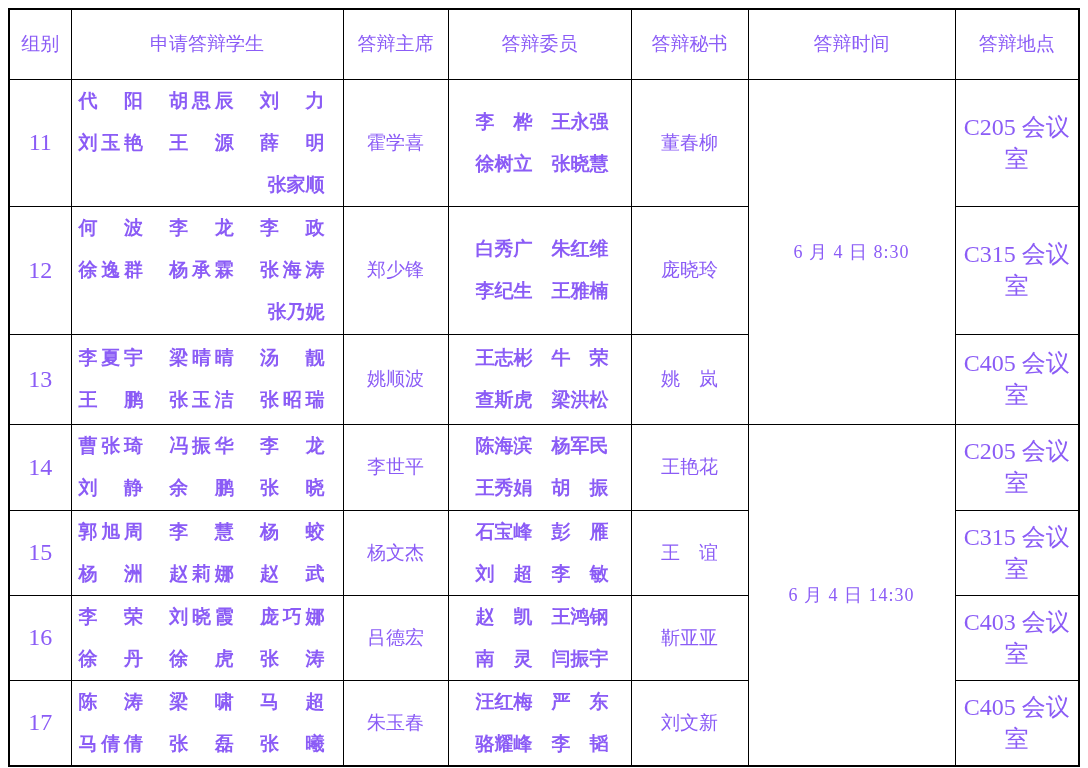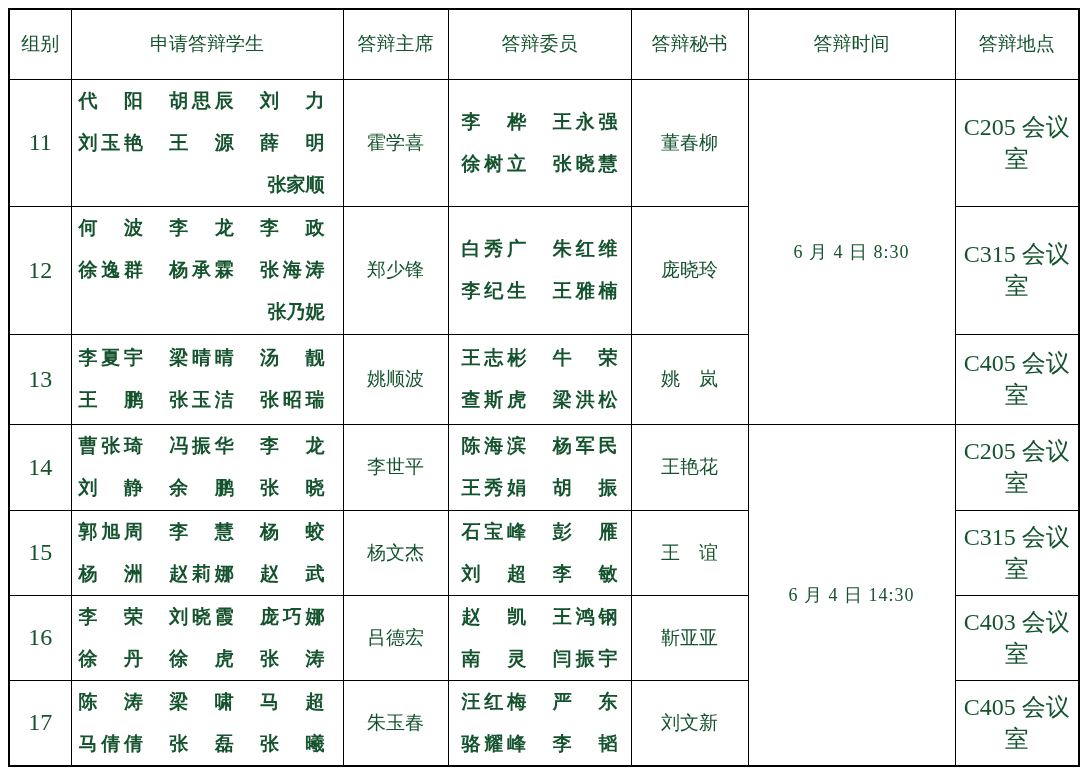--- a/index.html
+++ b/index.html
@@ -1,24 +1,24 @@
 <!DOCTYPE html>
 <html><head>
 <meta charset="utf-8">
 <style>
   html,body{margin:0;padding:0;background:#ffffff;}
   body{width:1088px;height:768px;position:relative;overflow:hidden;
        font-family:"Liberation Serif","DejaVu Serif",serif;color:#000;}
   table.sched{position:absolute;left:8px;top:8px;width:1070px;
        border-collapse:collapse;table-layout:fixed;border:2px solid #000;}
   td,th{border:1px solid #000;padding:0;vertical-align:middle;text-align:center;
-       font-weight:normal;font-size:19px;color:#14532d;overflow:hidden;}
+       font-weight:normal;font-size:19px;color:#8b5cf6;overflow:hidden;}
   th{font-size:19px;}
   .stu-cell{padding:0 18px 0 7px;}
-  .com-cell{padding:0 13px;margin-left:32px;}
+  .com-cell{padding:0 27px;margin-left:32px;}
   .line{line-height:42px;white-space:nowrap;font-weight:bold;}
   .jline{text-align:justify;text-align-last:justify;}
   .lline{text-align:right;}
   .time-cell{font-size:18px;letter-spacing:1px;}
   .loc-cell{font-size:24px;}
   .grp-cell{font-size:24px;}
 </style>
 </head>
 <body>
 

